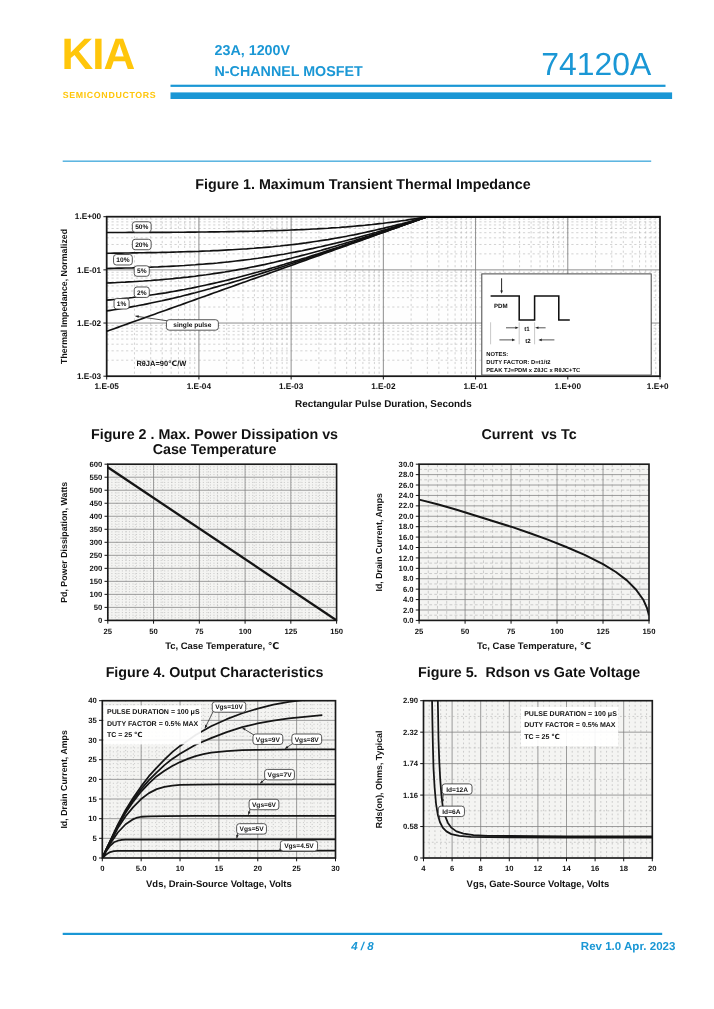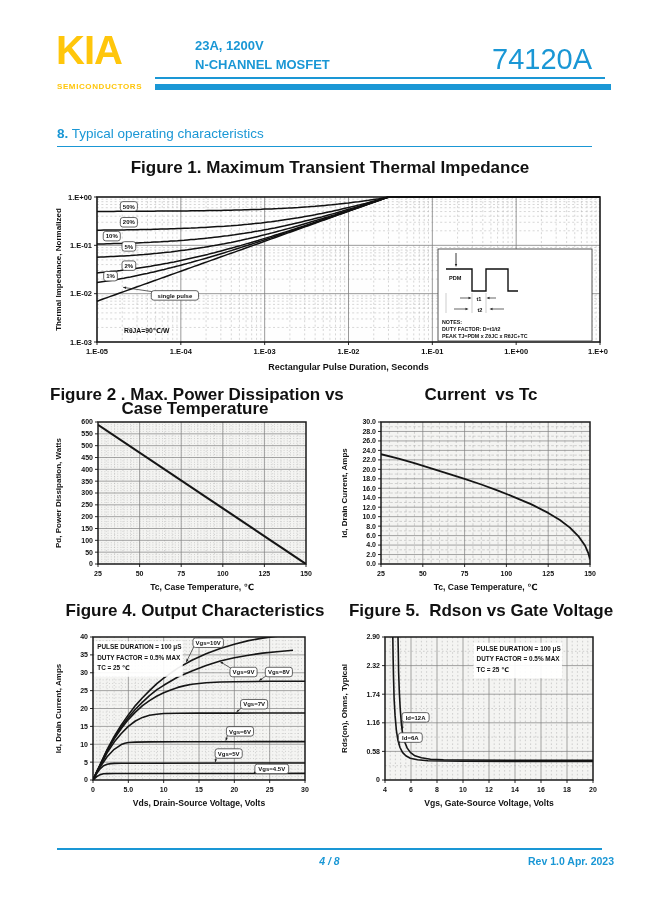--- a/index.html
+++ b/index.html
@@ -11,21 +11,21 @@
   .logo-sub{left:57px;top:82px;font-size:8px;font-weight:700;letter-spacing:.6px;color:var(--logo);}
   .subtitle{left:155px;top:36px;font-size:13px;font-weight:700;color:var(--accent);line-height:19px;white-space:pre;margin-left:40px;}
   .part-number{right:57px;top:45px;font-size:29px;font-weight:400;color:var(--accent);line-height:1;}
   .rule-thin{left:155px;top:77px;width:450px;height:1.5px;background:var(--accent);}
   .rule-thick{left:155px;top:84px;width:456px;height:6px;background:var(--accent);}
   
   .section-heading{left:57px;top:126px;font-size:13.5px;color:var(--accent);white-space:pre;}
   .section-heading .num{font-weight:700;}
   .section-underline{left:57px;top:146px;width:535px;height:1px;background:var(--accent);}
   
-  .fig-title{font-size:17px;font-weight:700;text-align:center;color:#111;line-height:14px;white-space:pre;}
+  .fig-title{font-size:13px;font-weight:700;text-align:center;color:#111;line-height:14px;white-space:pre;}
   .ft1{left:52px;top:161px;width:556px;}
   .ft2{left:50px;top:388px;width:290px;text-align:center;}
   .ft3{left:336px;top:388px;width:290px;}
   .ft4{left:50px;top:604px;width:290px;}
   .ft5{left:336px;top:604px;width:290px;}
   svg{position:absolute;display:block;}
   svg text{font-family:"Liberation Sans","DejaVu Sans",sans-serif;}
   #chart-fig1{left:52px;top:177px;}
   #chart-fig2{left:50px;top:414px;}
   #chart-fig3{left:336px;top:414px;}
@@ -41,21 +41,20 @@
 
 <div class="page">
 
   <div class="abs logo">KIA</div>
   <div class="abs logo-sub">SEMICONDUCTORS</div>
   <div class="abs subtitle"><span>23A, 1200V</span><br><span>N-CHANNEL MOSFET</span></div>
   <div class="abs part-number">74120A</div>
   <div class="abs rule-thin"></div>
   <div class="abs rule-thick"></div>
 
-  <div class="abs section-heading"><span class="num">8.</span><span> Typical operating characteristics</span></div>
   <div class="abs section-underline"></div>
 
   <div class="abs fig-title ft1">Figure 1. Maximum Transient Thermal Impedance</div>
   <svg id="chart-fig1" width="556" height="200">
       <rect x="45" y="20" width="503" height="145" fill="#fefefe"></rect>
       <line x1="70.23634796983043" y1="20" x2="70.23634796983043" y2="165" stroke="#b5b5b5" stroke-width="0.55" stroke-dasharray="2,2.4"></line>
       <line x1="84.99866518733171" y1="20" x2="84.99866518733171" y2="165" stroke="#b5b5b5" stroke-width="0.55" stroke-dasharray="2,2.4"></line>
       <line x1="95.47269593966087" y1="20" x2="95.47269593966087" y2="165" stroke="#b5b5b5" stroke-width="0.55" stroke-dasharray="2,2.4"></line>
       <line x1="103.59698536350291" y1="20" x2="103.59698536350291" y2="165" stroke="#b5b5b5" stroke-width="0.55" stroke-dasharray="2,2.4"></line>
       <line x1="110.23501315716214" y1="20" x2="110.23501315716214" y2="165" stroke="#b5b5b5" stroke-width="0.55" stroke-dasharray="2,2.4"></line>

